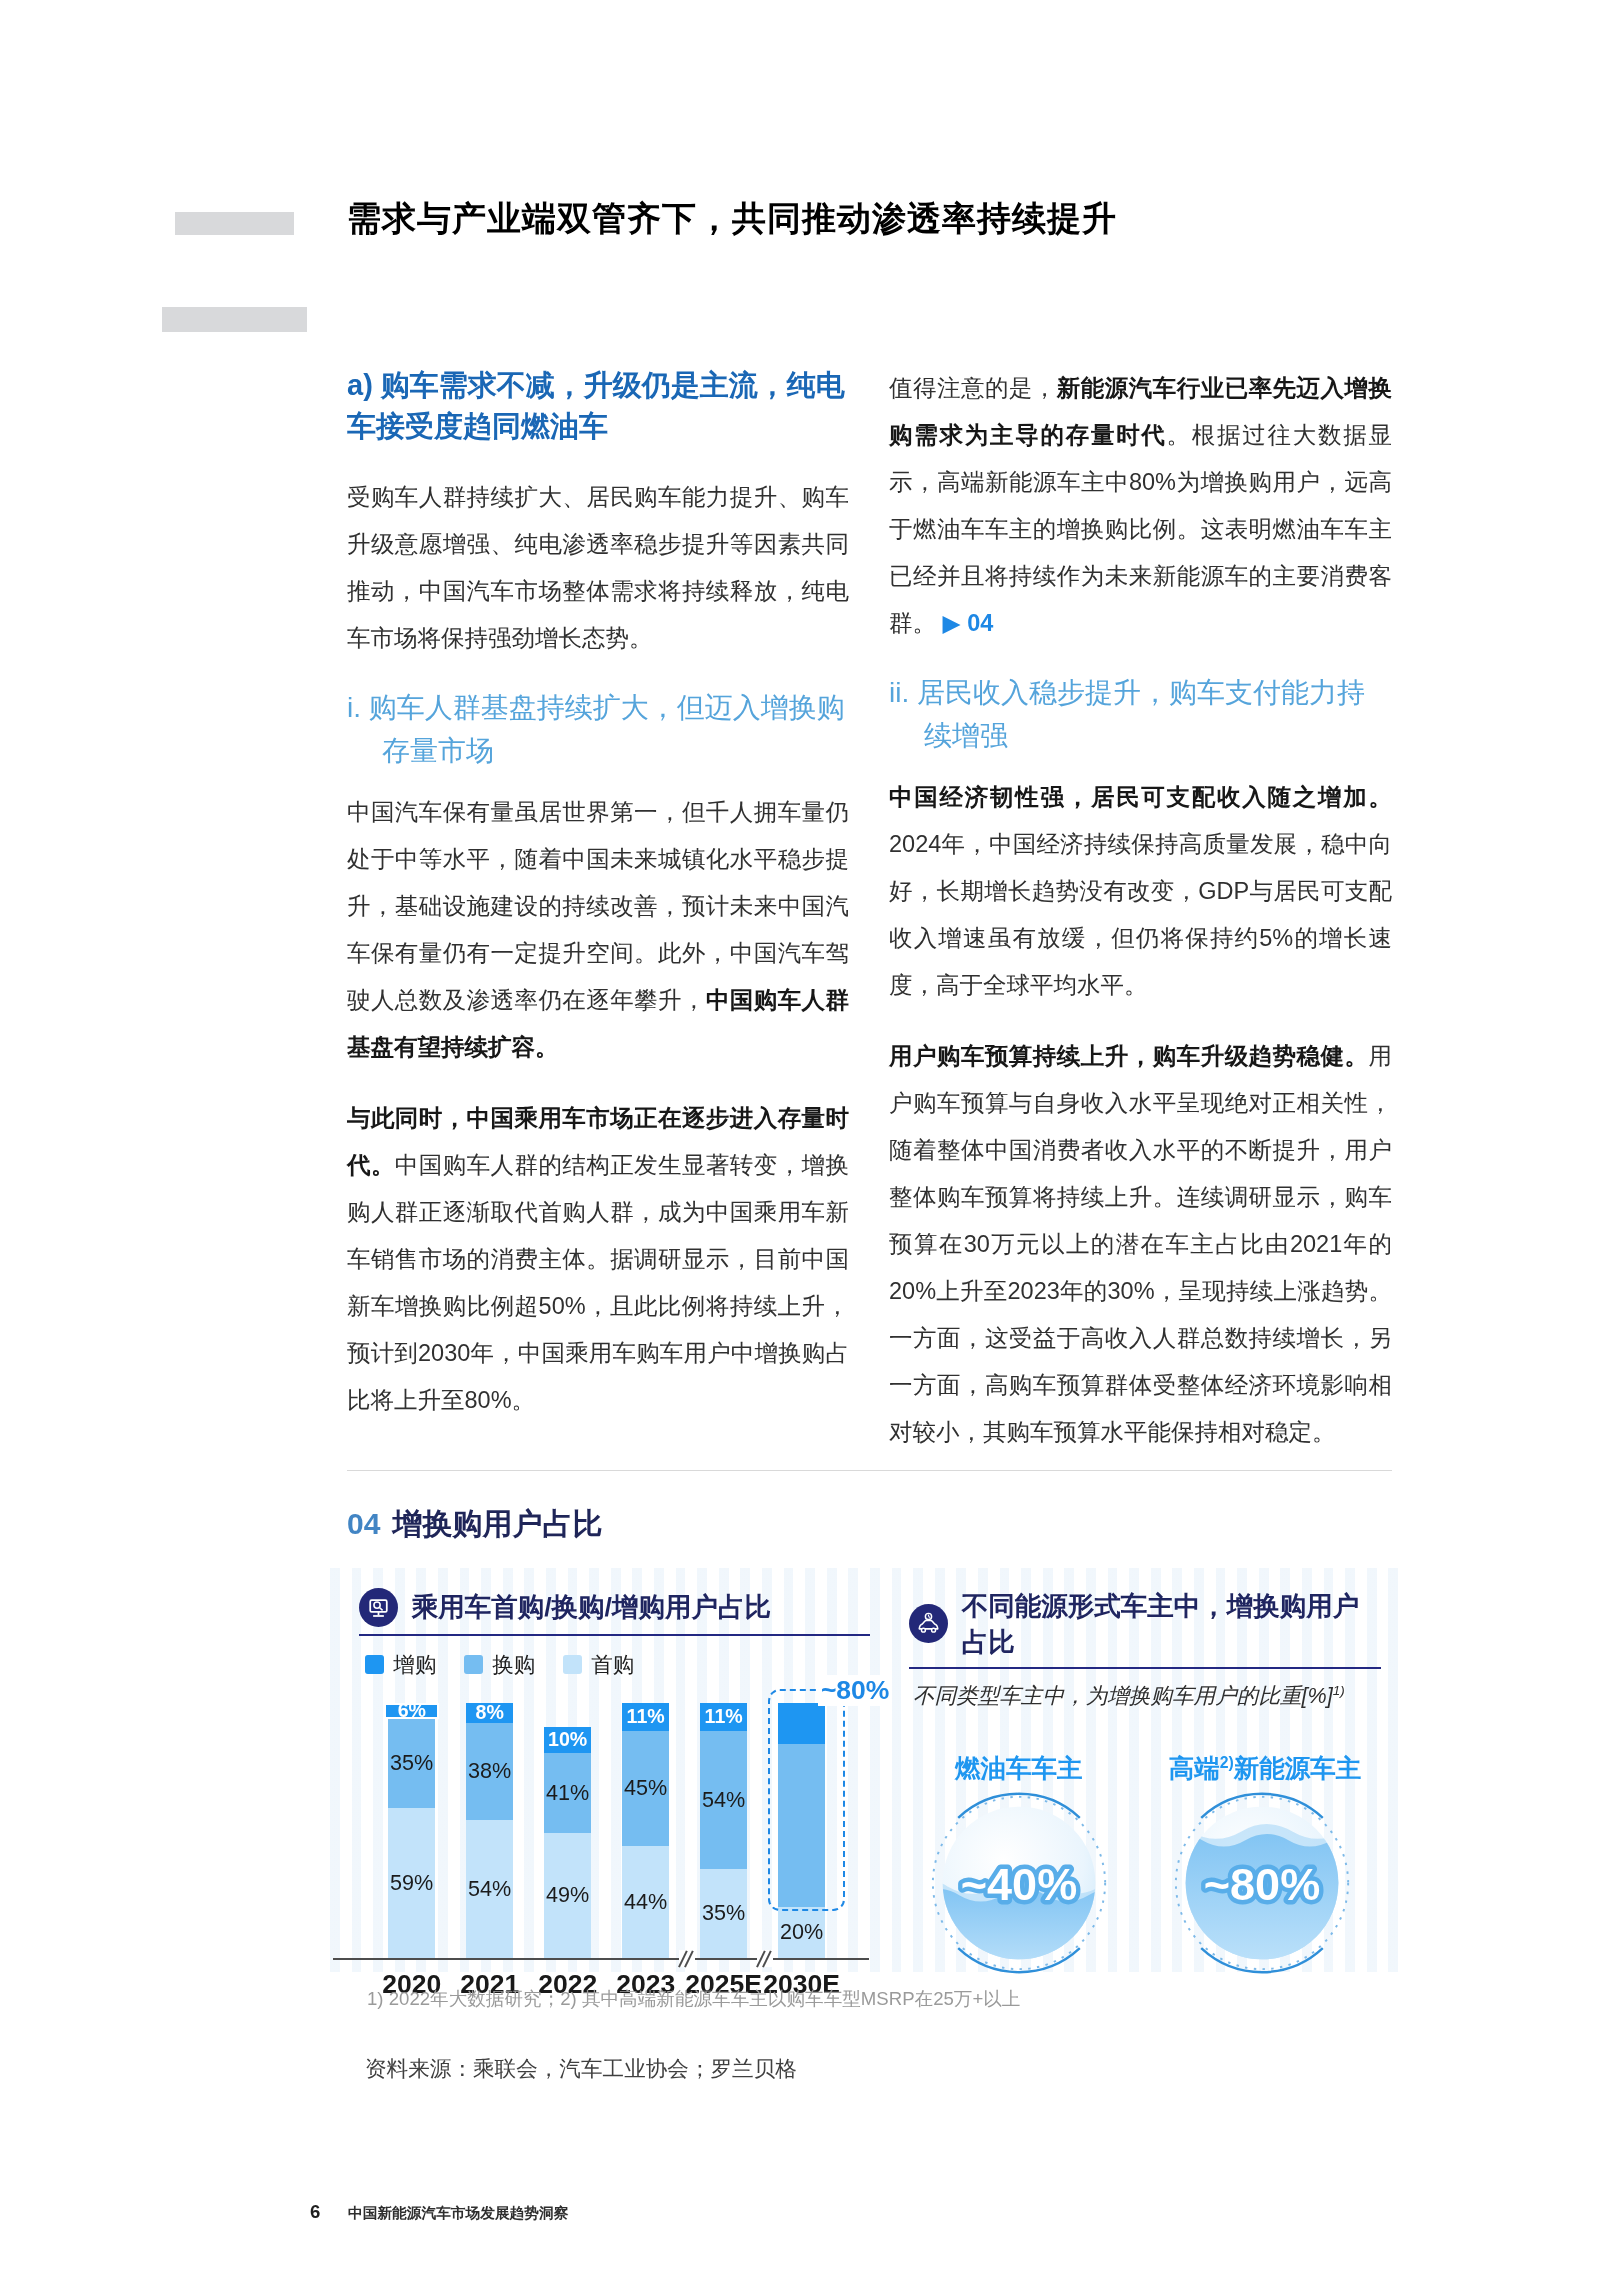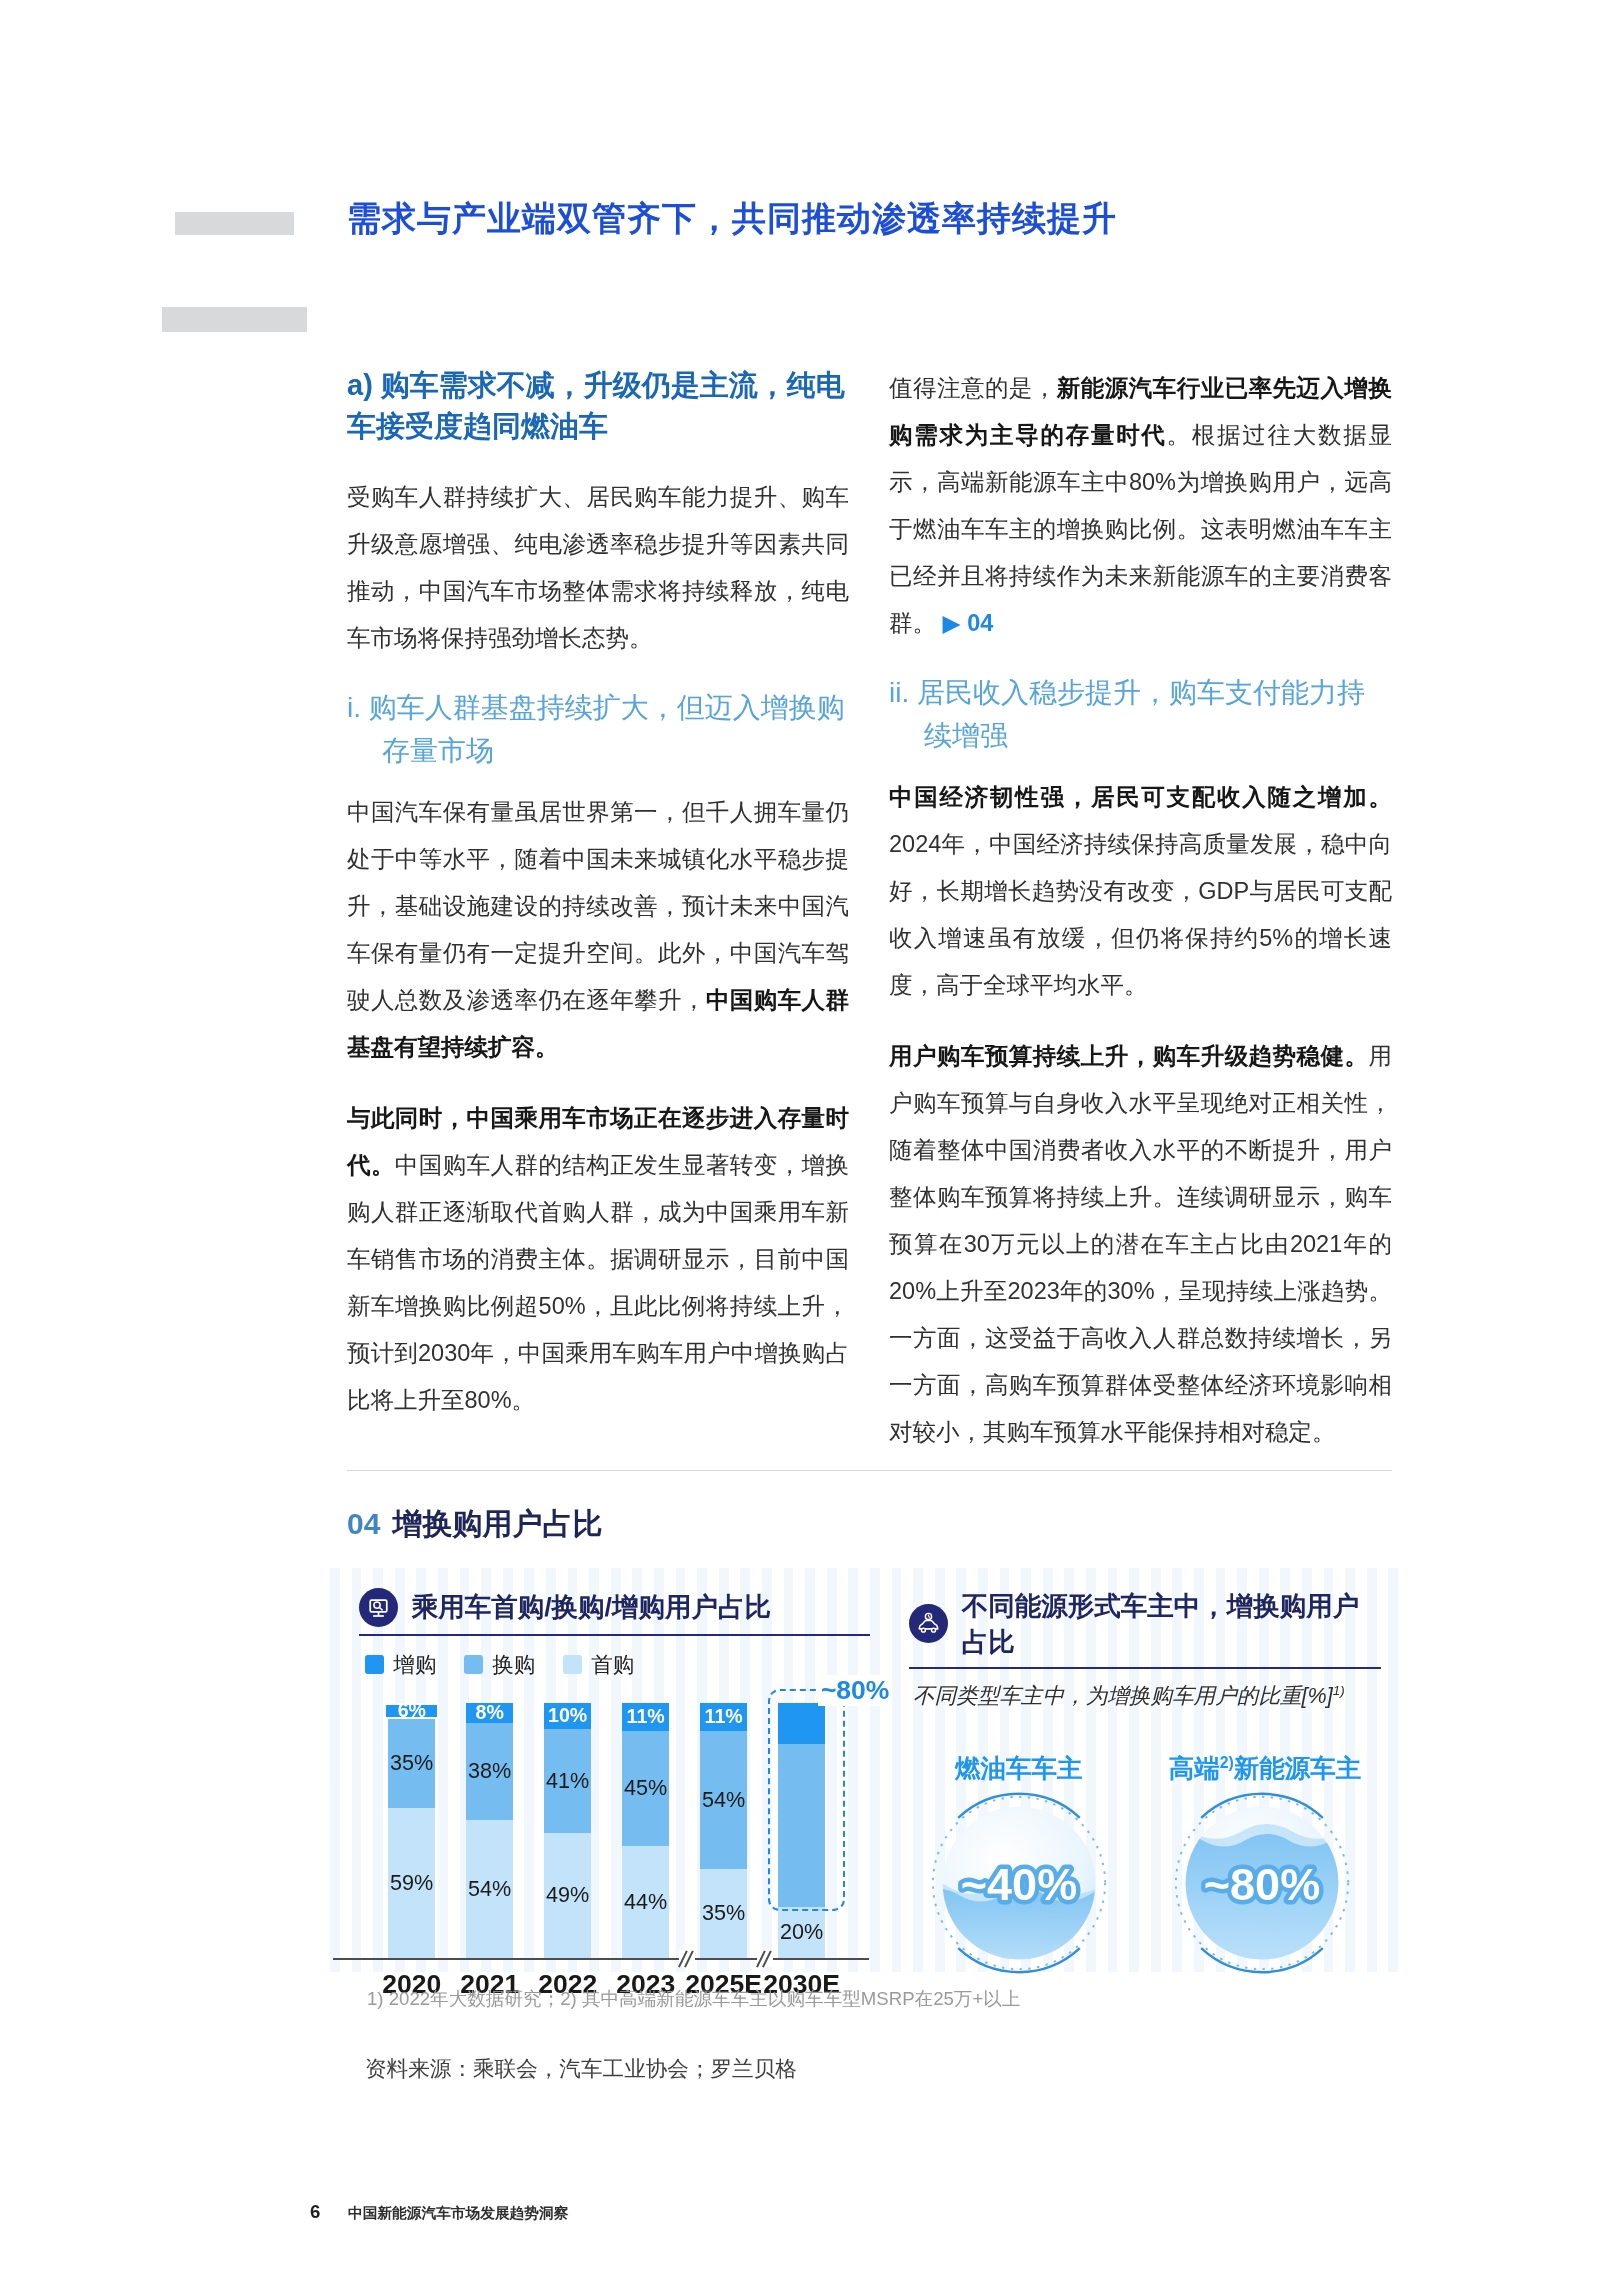--- a/index.html
+++ b/index.html
@@ -4,21 +4,21 @@
 <style>
   html,body{margin:0;padding:0;background:#ffffff;}
   .page{position:relative;width:1621px;height:2293px;background:#ffffff;overflow:hidden;
         font-family:"Liberation Sans","DejaVu Sans",sans-serif;color:#303030;}
   
   .gray-bar{position:absolute;background:#d8d9db;}
   .bar-a{left:175px;top:212px;width:119px;height:22.5px;}
   .bar-b{left:162px;top:307px;width:145px;height:24.5px;}
   
   .page-title{position:absolute;left:347px;top:196px;margin:0;font-size:34px;font-weight:800;
-              color:#1d4ed8;letter-spacing:1px;}
+              color:#000000;letter-spacing:1px;}
   
   .col{position:absolute;top:365px;font-size:23.5px;line-height:47px;text-align:justify;color:#303030;}
   .col-left{left:347px;width:502px;}
   .col-right{left:889px;width:503px;}
   .col p{margin:0 0 23.5px;}
   h2.h-blue{font-size:29px;line-height:41px;font-weight:800;color:#1a67b5;margin:0 0 27.4px;text-align:left;}
   h3.h-light{font-size:28px;line-height:43px;font-weight:400;color:#55a4db;margin:0 0 17.6px;
              text-indent:-35px;padding-left:35px;text-align:left;}
   .run-b{font-weight:700;color:#171717;}
   .run-link{color:#1e88e5;font-weight:800;}
@@ -165,21 +165,21 @@
                 <div class="seg s-white" style="height: 20.4px; background: rgb(30, 150, 242);">
                   <span class="seg-label">8%</span>
                 </div>
               </div>
             </div>
             <div class="bar-slot">
               <div class="bar">
                 <div class="seg" style="height: 125px; background: rgb(194, 227, 250);">
                   <span class="seg-label">49%</span>
                 </div>
-                <div class="seg" style="height: 104px; background: rgb(117, 189, 241);">
+                <div class="seg" style="height: 80px; background: rgb(117, 189, 241);">
                   <span class="seg-label">41%</span>
                 </div>
                 <div class="seg s-white" style="height: 25.5px; background: rgb(30, 150, 242);">
                   <span class="seg-label">10%</span>
                 </div>
               </div>
             </div>
             <div class="bar-slot">
               <div class="bar">
                 <div class="seg" style="height: 112px; background: rgb(194, 227, 250);">

